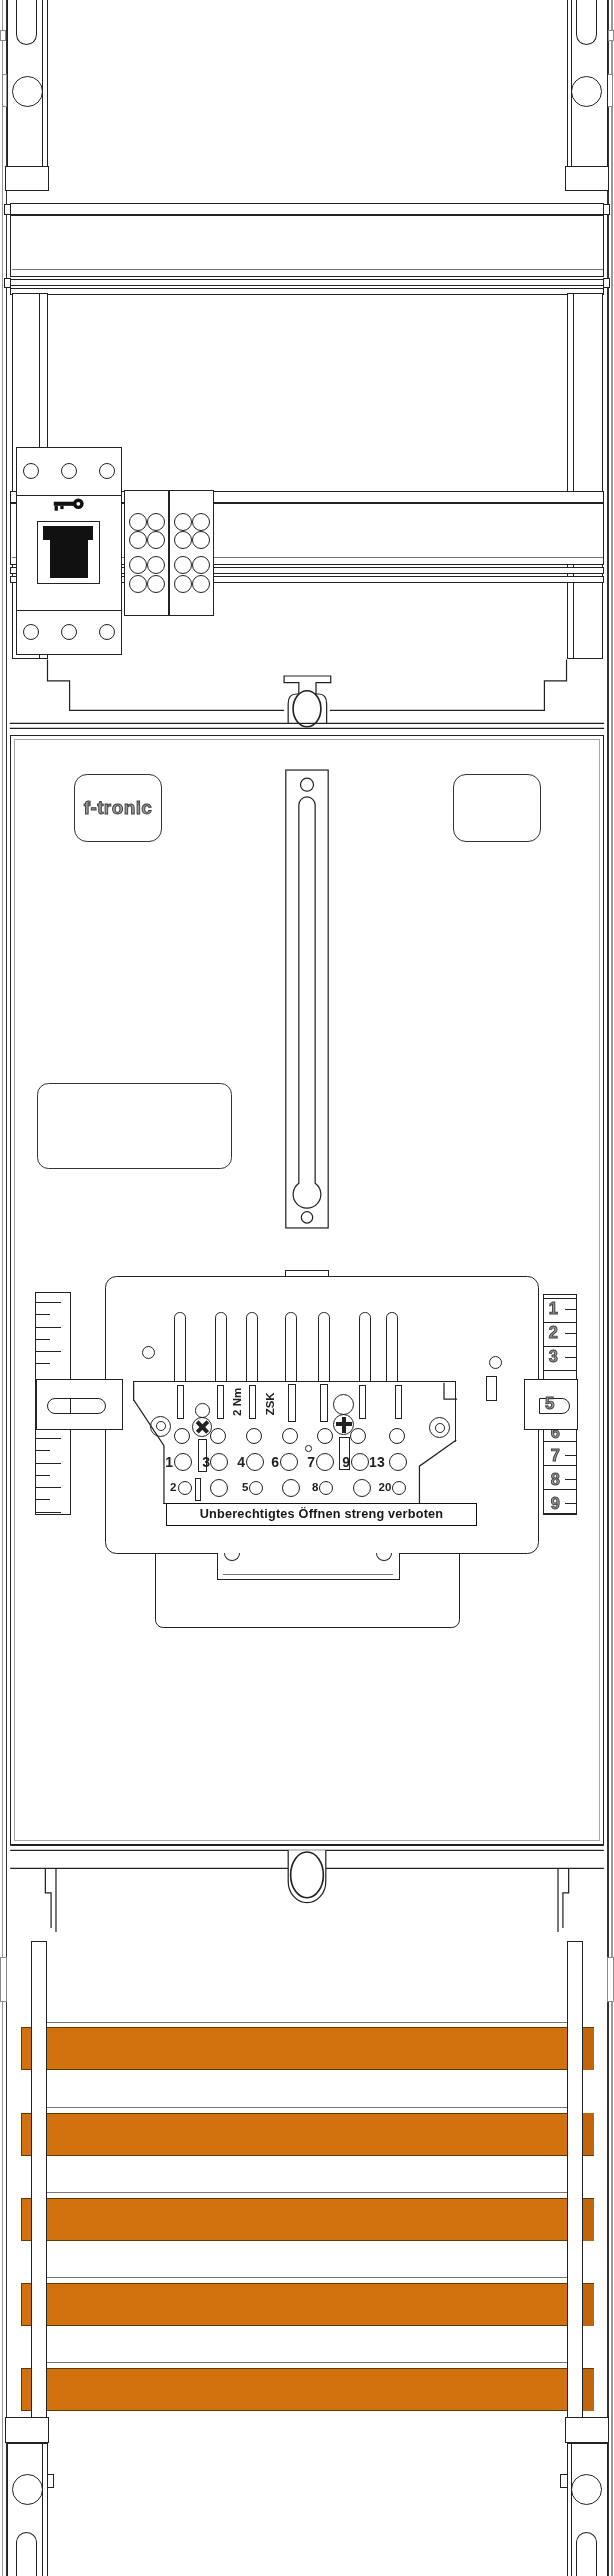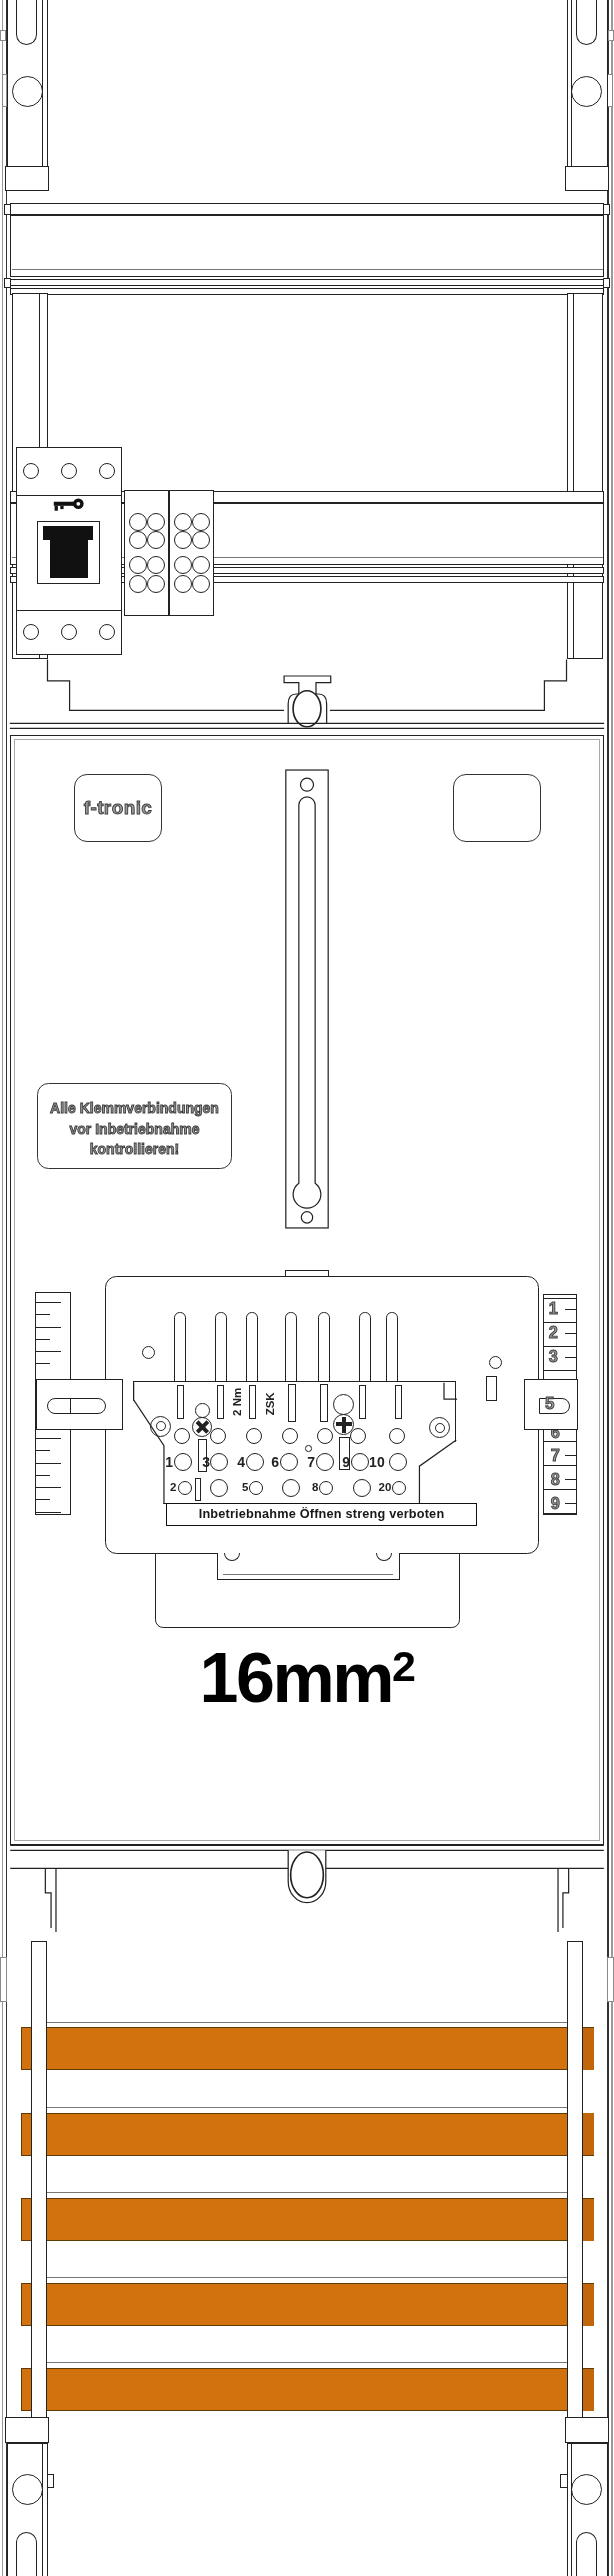--- a/index.html
+++ b/index.html
@@ -129,25 +129,20 @@
   <div class="a" style="left:453px;top:774px;width:88px;height:68px;border:1.2px solid #333;border-radius:13px;background:#fff;"></div>
 
   <svg class="a" style="left:285px;top:768px;" width="44" height="462" viewBox="0 0 54 564">
     <rect x="1" y="1" width="52" height="562" fill="#fff" stroke="#222" stroke-width="1.5"></rect>
     <circle cx="27" cy="19" r="8" fill="#fff" stroke="#222" stroke-width="1.5"></circle>
     <path d="M17,44 A10,10 0 0 1 37,44 L37,508 A17,17 0 1 1 17,508 Z" fill="#fff" stroke="#222" stroke-width="1.5"></path>
     <circle cx="27" cy="550" r="7" fill="#fff" stroke="#222" stroke-width="1.5"></circle>
   </svg>
 
   <div class="a" style="left:37px;top:1083px;width:195px;height:86px;border:1.2px solid #333;border-radius:11.5px;background:#fff;"></div>
-  <div class="a" style="left:37px;top:1098px;width:195px;text-align:center;font-size:14px;line-height:20.5px;">
-    <div class="outl">Alle Klemmverbindungen</div>
-    <div class="outl">vor Inbetriebnahme</div>
-    <div class="outl">kontrollieren!</div>
-  </div>
 
   <div class="a b" style="left:35px;top:1292px;width:36px;height:223px;"></div>
   <div class="a tickL" style="left:36px;top:1302px;width:24.6px;height:66px;"></div>
   <div class="a tickL" style="left:36px;top:1314px;width:14px;height:57px;"></div>
   <div class="a tickL" style="left:36px;top:1438px;width:24.6px;height:75px;"></div>
   <div class="a tickL" style="left:36px;top:1450px;width:14px;height:66px;"></div>
 
   <div class="a b" style="left:543px;top:1294px;width:34px;height:221px;"></div>
   <div class="a tickR" style="left:543px;top:1298px;width:34px;height:73px;"></div>
   <div class="a tickR" style="left:565px;top:1309px;width:12.3px;height:49px;"></div>
@@ -225,21 +220,21 @@
   <div class="a bl c" style="left:350px;top:1428px;width:16.4px;height:16.4px;"></div>
   <div class="a bl c" style="left:389px;top:1428px;width:16.4px;height:16.4px;"></div>
   <div class="a bl c" style="left:305px;top:1445px;width:6.6px;height:6.6px;"></div>
 
   <div class="a digit" style="left:160px;top:1454px;width:13px;text-align:right;font-size:14px;">1</div>
   <div class="a digit" style="left:197px;top:1454px;width:13px;text-align:right;font-size:14px;">3</div>
   <div class="a digit" style="left:232px;top:1454px;width:13px;text-align:right;font-size:14px;">4</div>
   <div class="a digit" style="left:266px;top:1454px;width:13px;text-align:right;font-size:14px;">6</div>
   <div class="a digit" style="left:302px;top:1454px;width:13px;text-align:right;font-size:14px;">7</div>
   <div class="a digit" style="left:337px;top:1454px;width:13px;text-align:right;font-size:14px;">9</div>
-  <div class="a digit" style="left:365px;top:1454px;width:19.7px;text-align:right;font-size:14px;">10</div>
+  <div class="a digit" style="left:365px;top:1454px;width:19.7px;text-align:right;font-size:14px;">13</div>
   <div class="a bl c" style="left:174px;top:1453px;width:18px;height:18px;"></div>
   <div class="a bl c" style="left:210px;top:1453px;width:18px;height:18px;"></div>
   <div class="a bl c" style="left:246px;top:1453px;width:18px;height:18px;"></div>
   <div class="a bl c" style="left:280px;top:1453px;width:18px;height:18px;"></div>
   <div class="a bl c" style="left:316px;top:1453px;width:18px;height:18px;"></div>
   <div class="a bl c" style="left:351px;top:1453px;width:18px;height:18px;"></div>
   <div class="a bl c" style="left:389px;top:1453px;width:18px;height:18px;"></div>
 
   <div class="a digit" style="left:165px;top:1481px;width:11.5px;text-align:right;font-size:11.5px;">2</div>
   <div class="a bl c" style="left:178px;top:1481px;width:14px;height:14px;"></div>
@@ -248,31 +243,28 @@
   <div class="a digit" style="left:237px;top:1481px;width:11.5px;text-align:right;font-size:11.5px;">5</div>
   <div class="a bl c" style="left:249px;top:1481px;width:14px;height:14px;"></div>
   <div class="a bl c" style="left:282px;top:1479px;width:18px;height:18px;"></div>
   <div class="a digit" style="left:307px;top:1481px;width:11.5px;text-align:right;font-size:11.5px;">8</div>
   <div class="a bl c" style="left:319px;top:1481px;width:14px;height:14px;"></div>
   <div class="a bl c" style="left:353px;top:1479px;width:18px;height:18px;"></div>
   <div class="a digit" style="left:375px;top:1481px;width:16.4px;text-align:right;font-size:11.5px;">20</div>
   <div class="a bl c" style="left:392px;top:1481px;width:14px;height:14px;"></div>
 
   <div class="a" style="left:166px;top:1503px;width:311px;height:23px;border:1.2px solid #111;background:#fff;"></div>
-  <div class="a" style="left:166px;top:1507px;width:311px;text-align:center;font-size:12.7px;font-weight:bold;color:#181818;letter-spacing:0.2px;">Inbetriebnahme Öffnen streng verboten</div>
+  <div class="a" style="left:166px;top:1507px;width:311px;text-align:center;font-size:12.7px;font-weight:bold;color:#181818;letter-spacing:0.2px;">Unberechtigtes Öffnen streng verboten</div>
 
   <div class="a" style="left:155px;top:1553px;width:305px;height:75px;border:1.2px solid #222;border-radius:0 0 8.2px 8.2px;background:#fff;"></div>
   <div class="a" style="left:217px;top:1553px;width:183px;height:27px;border:1.2px solid #222;border-top:none;background:#fff;"></div>
   <div class="a" style="left:224px;top:1553px;width:16.4px;height:8.2px;border:1.2px solid #222;border-top:none;border-radius:0 0 8.2px 8.2px;background:#fff;"></div>
   <div class="a" style="left:376px;top:1553px;width:16.4px;height:8.2px;border:1.2px solid #222;border-top:none;border-radius:0 0 8.2px 8.2px;background:#fff;"></div>
   <div class="a gl" style="left:223px;top:1574px;width:170px;"></div>
 
-  <div class="a" style="left:147px;top:1638px;width:319px;text-align:center;font-size:70px;font-weight:bold;color:#000;letter-spacing:-2.5px;">
-    <span>16mm</span><span style="font-size:43px;display:inline-block;transform:translateY(-21px);">2</span>
-  </div>
 
   <svg class="a" style="left:0;top:1834px;" width="614" height="139" viewBox="0 0 750 170">
     <line x1="12" y1="14" x2="738" y2="14" stroke="#222" stroke-width="1.5"></line>
     <line x1="12" y1="20" x2="738" y2="20" stroke="#222" stroke-width="1.5"></line>
     <line x1="12" y1="42" x2="738" y2="42" stroke="#222" stroke-width="1.5"></line>
     <path d="M352,20 V58 A23,26 0 0 0 398,58 V20" fill="#fff" stroke="#222" stroke-width="1.5"></path>
     <ellipse cx="375" cy="50" rx="20" ry="28" fill="#fff" stroke="#222" stroke-width="2"></ellipse>
     <path d="M55,42 V72 H62 V115 M68,42 V120" fill="none" stroke="#222" stroke-width="1.5"></path>
     <path d="M695,42 V72 H688 V115 M682,42 V120" fill="none" stroke="#222" stroke-width="1.5"></path>
   </svg>

